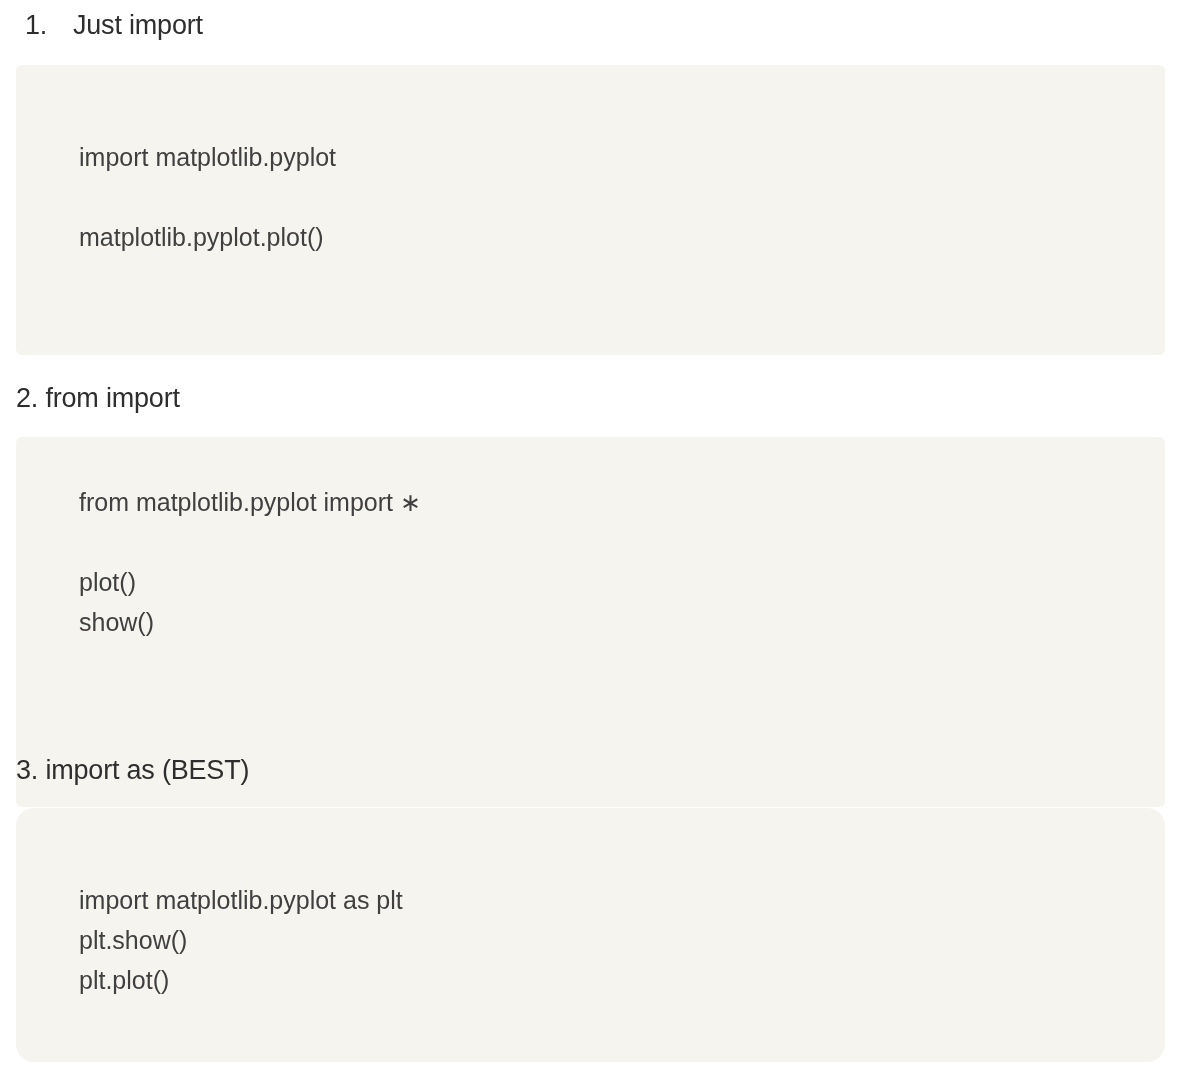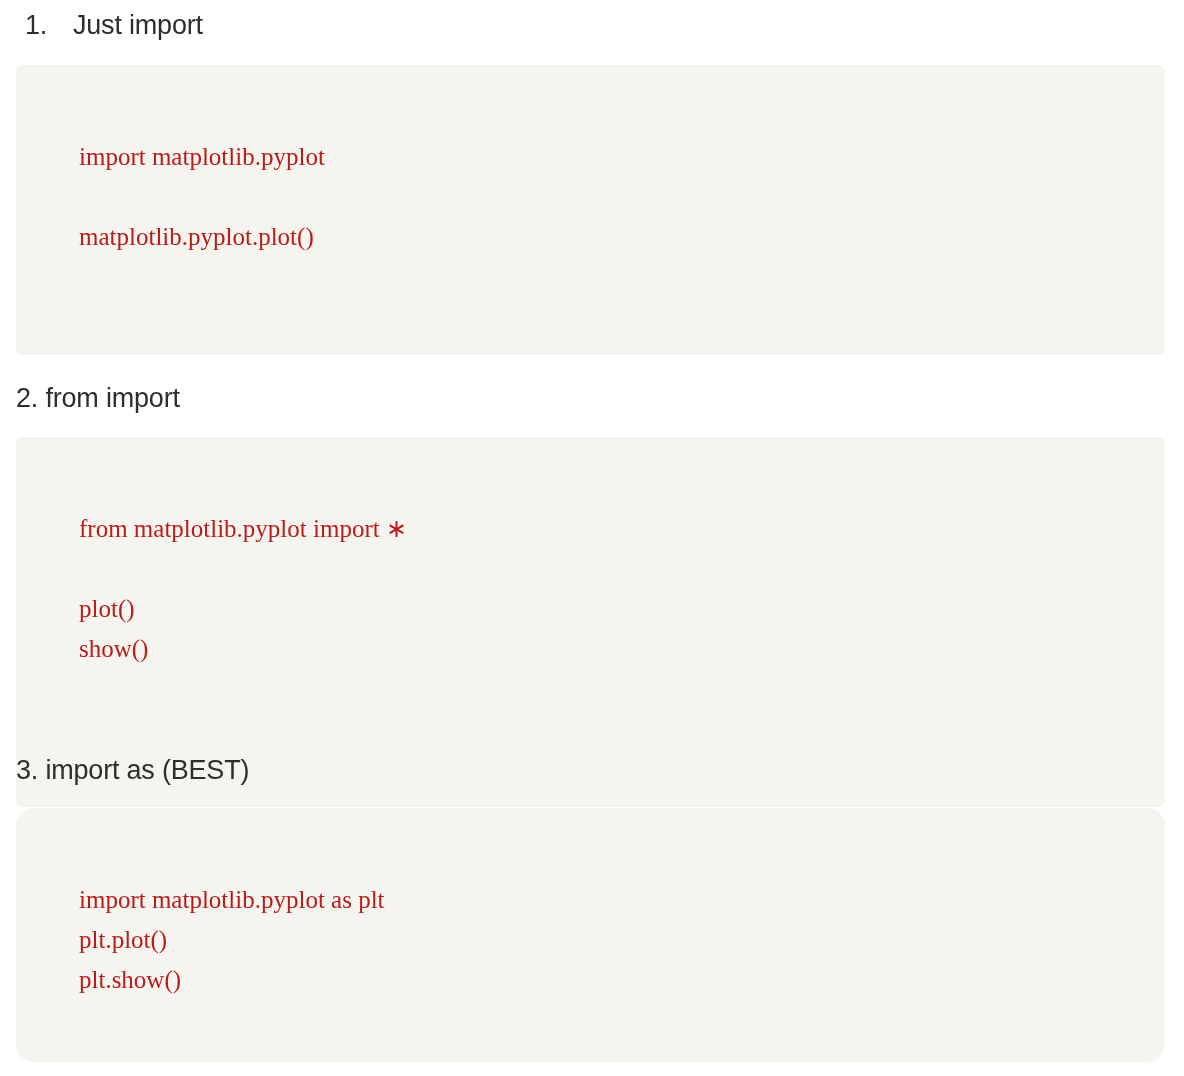--- a/index.html
+++ b/index.html
@@ -56,28 +56,28 @@
     position: absolute;
     left: 16px;
     width: 1149px;
     background: #f5f4ef;
     border-radius: 6px;
     box-sizing: border-box;
     padding-left: 63px;
     overflow: hidden;
   }
   #code-block-1 { top: 65px;  height: 290px; padding-top: 72px; }
-  #code-block-2 { top: 437px; height: 370px; padding-top: 72px; }
+  #code-block-2 { top: 437px; height: 370px; padding-top: 45px; }
   #code-block-3 { top: 808px; height: 254px; padding-top: 72px; border-radius: 18px; }
 
   .code-line {
-    font-family: Liberation Serif, serif;
+    font-family: Liberation Sans, sans-serif;
     font-size: 25px;
     line-height: 40px;
-    color: #b91c1c;
+    color: #404040;
     white-space: pre;
     letter-spacing: 0px;
   }
   .code-line.blank {
     height: 40px;
   }
 </style>
 </head>
 <body>
 
@@ -100,17 +100,17 @@
     <div class="code-line">from matplotlib.pyplot import ∗</div>
     <div class="code-line blank"></div>
     <div class="code-line">plot()</div>
     <div class="code-line">show()</div>
   </div>
 
   <div class="heading heading-plain" id="heading-3">3. import as (BEST)</div>
 
   <div class="code-block" id="code-block-3">
     <div class="code-line">import matplotlib.pyplot as plt</div>
+    <div class="code-line">plt.show()</div>
     <div class="code-line">plt.plot()</div>
-    <div class="code-line">plt.show()</div>
   </div>
 
 </div>
 
 </body></html>

